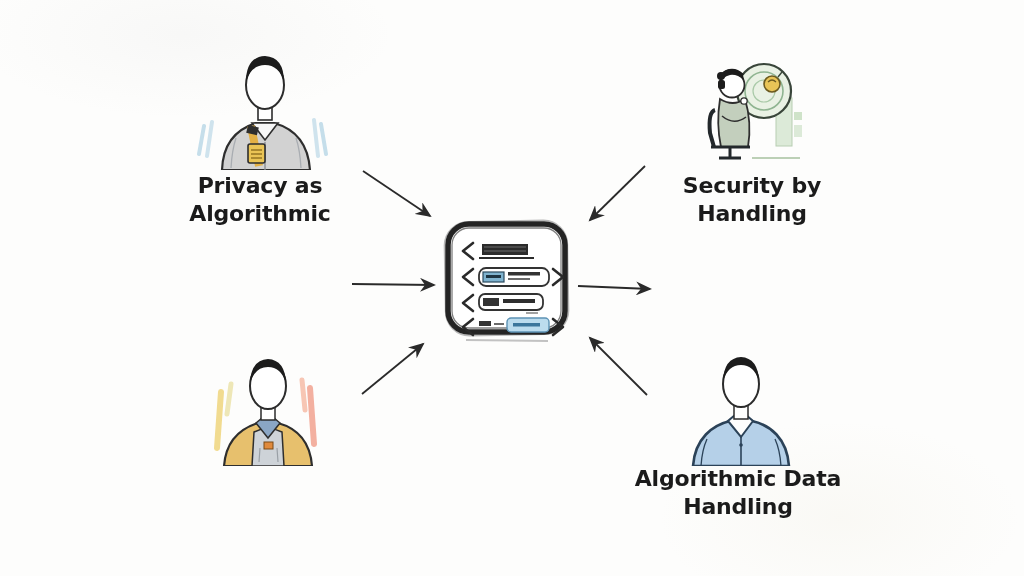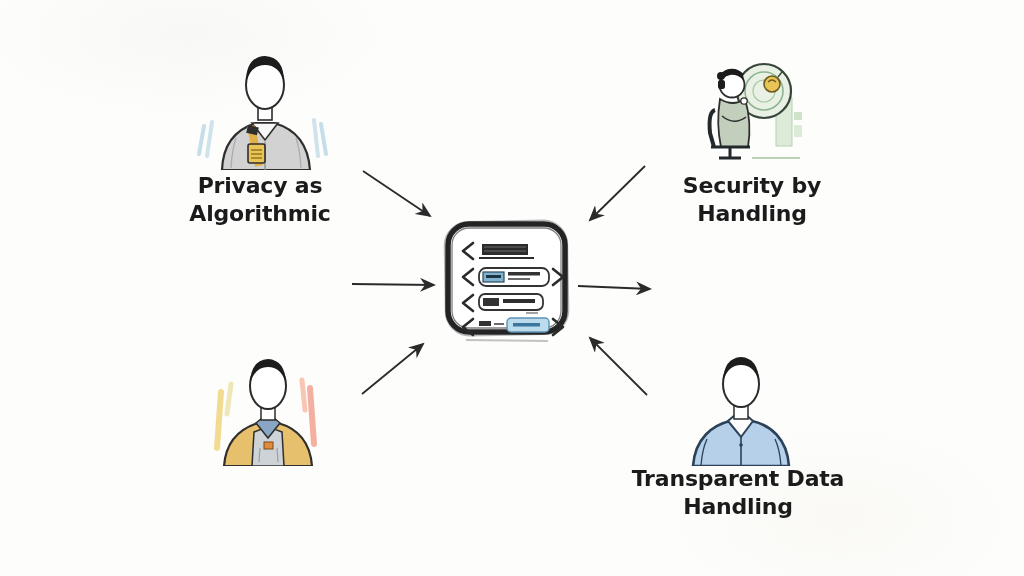--- a/index.html
+++ b/index.html
@@ -181,17 +181,17 @@
 
   <div class="abs node-label" style="left:652px;top:172px;width:200px;">
     <div>Security by</div>
     <div>Handling</div>
   </div>
 
   <div class="abs node-label" style="left:168px;top:465px;width:190px;">
   </div>
 
   <div class="abs node-label" style="left:628px;top:465px;width:220px;">
-    <div>Transparent Data</div>
+    <div>Algorithmic Data</div>
     <div>Handling</div>
   </div>
 
 </div>
 
 </body></html>

